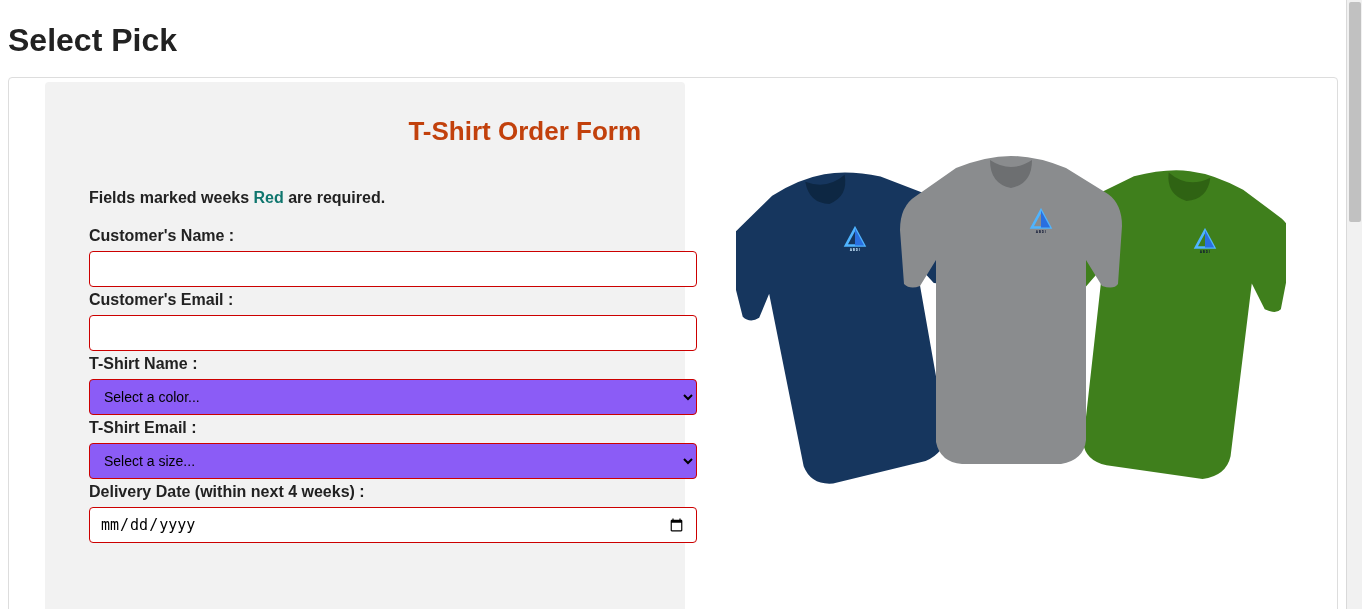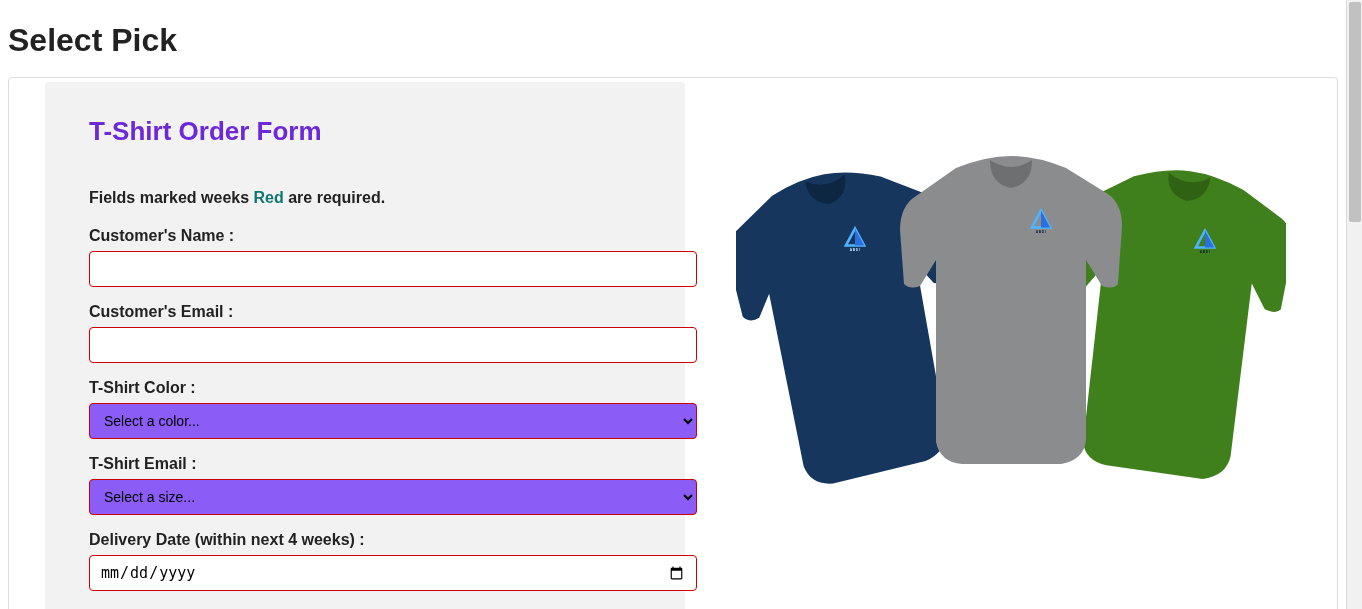--- a/index.html
+++ b/index.html
@@ -56,34 +56,34 @@
       background: #fff;
     }
     .form-panel {
       margin: 4px 0 0 36px;
       background: #f2f2f2;
       border-radius: 4px;
       width: 640px;
       padding: 34px 44px 24px 44px;
     }
     .form-title {
-      text-align: left;
+      text-align: right;
       font-size: 26px;
       font-weight: 700;
-      color: #6d28d9;
+      color: #c2410c;
       margin-bottom: 42px;
     }
     .required-note {
       font-size: 16px;
       font-weight: 700;
       margin-bottom: 20px;
       color: #222;
     }
     .required-note .red { color: #0f766e; }
-    .field { margin-bottom: 16px; }
+    .field { margin-bottom: 4px; }
     .field label {
       display: block;
       font-size: 16px;
       font-weight: 700;
       margin-bottom: 6px;
       color: #222;
     }
     .field input[type=text],
     .field input[type=email],
     .field input[type=date],
@@ -152,21 +152,21 @@
       <label>Customer's Name :</label>
       <input type="text" style="">
     </div>
 
     <div class="field">
       <label>Customer's Email :</label>
       <input type="email" style="">
     </div>
 
     <div class="field">
-      <label>T-Shirt Color :</label>
+      <label>T-Shirt Name :</label>
       <select>
         <option>Select a color...</option>
       </select>
     </div>
 
     <div class="field">
       <label>T-Shirt Email :</label>
       <select>
         <option>Select a size...</option>
       </select>

